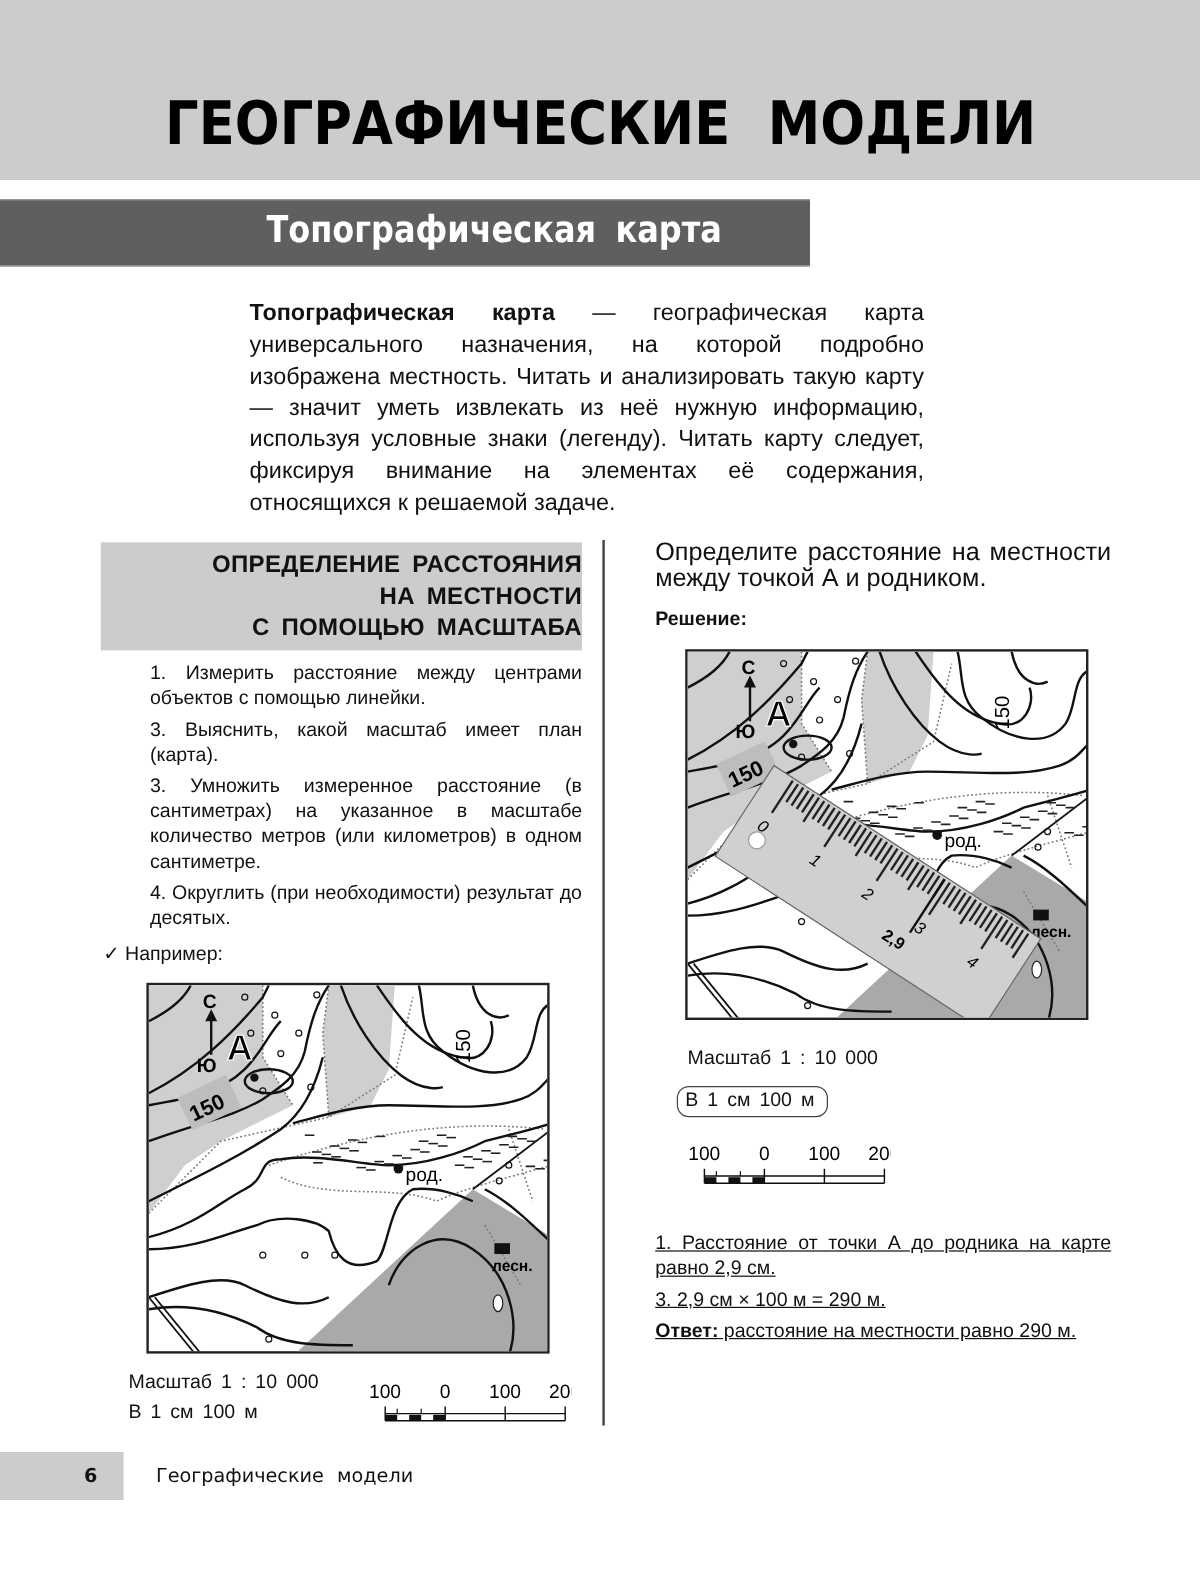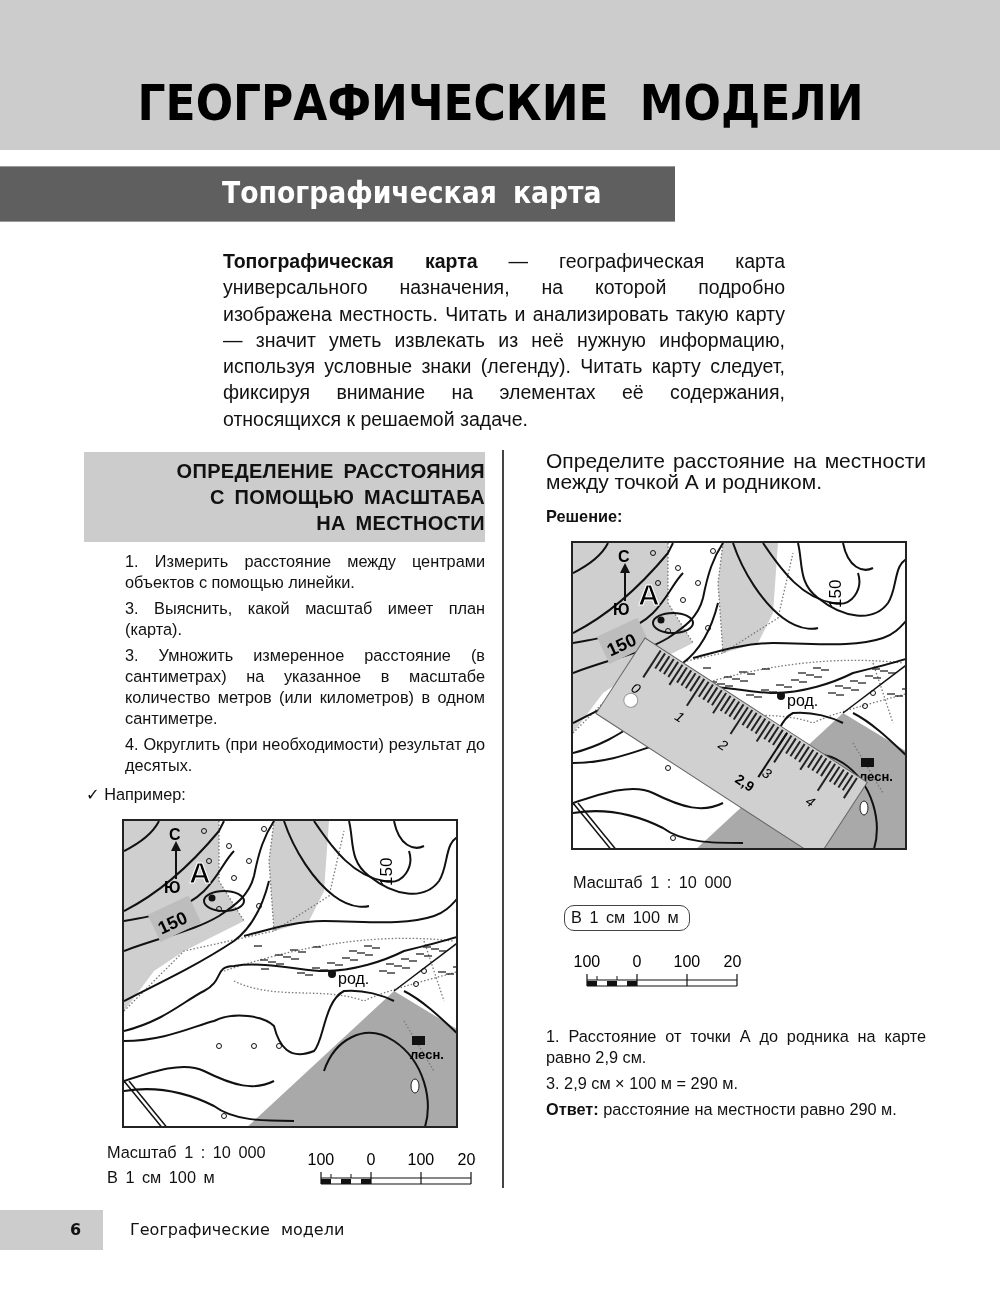--- a/index.html
+++ b/index.html
@@ -10,21 +10,21 @@
   .main-title { position: absolute; left: 0; top: 74px; width: 1000px; text-align: center;
     font-family: "DejaVu Sans", sans-serif; font-weight: bold; font-size: 50px; letter-spacing: 0px;
     transform: scaleX(0.88); transform-origin: 505px 0; color: #000; word-spacing: 18px; }
 
   .section-bar { position: absolute; left: 0; top: 166px; width: 675px; height: 56px; background: #5f5f5f;
     border-top: 1px solid #999; border-bottom: 1px solid #999; }
   .section-title { position: absolute; left: 222px; top: 174px; color: #fff;
     font-family: "DejaVu Sans", sans-serif; font-weight: bold; font-size: 31px;
     transform: scaleX(0.86); transform-origin: 0 0; word-spacing: 8px; }
 
-  .intro { position: absolute; left: 223px; top: 248px; width: 562px; font-size: 19.5px; line-height: 26.3px;
+  .intro { position: absolute; left: 208px; top: 248px; width: 562px; font-size: 19.5px; line-height: 26.3px;
     text-align: justify; text-align-last: left; }
   .intro b { font-weight: bold; }
 
   .divider { position: absolute; left: 502px; top: 450px; width: 2px; height: 738px; background: #444; }
 
   .method-box { position: absolute; left: 84px; top: 452px; width: 401px; height: 90px; background: #cccccc;
     text-align: right; font-weight: bold; font-size: 20px; line-height: 26px; padding-top: 6px; letter-spacing: 0.3px; word-spacing: 4px; }
 
   .steps { position: absolute; left: 84px; top: 551px; width: 401px; font-size: 16.3px; line-height: 21px; }
   .steps .step { text-align: justify; text-align-last: left; margin-bottom: 5px; margin-left: 41px; }
@@ -40,21 +40,21 @@
 
   .task { position: absolute; left: 546px; top: 450px; width: 380px; font-size: 21px; line-height: 21px; text-align: justify; text-align-last: left; }
   .solution-label { position: absolute; left: 546px; top: 507px; font-size: 16.3px; font-weight: bold; text-align: center; }
 
   .scale-r1 { position: absolute; left: 573px; top: 873px; font-size: 16.3px; word-spacing: 3px; }
   .scale-r2 { position: absolute; left: 564px; top: 905px; height: 26px; padding: 2px 10px 0 6px; font-size: 16.3px;
     border: 1.5px solid #444; border-radius: 10px; word-spacing: 3px; }
   .scalebar2 { position: absolute; left: 572px; top: 952px; }
 
   .answer { position: absolute; left: 546px; top: 1026px; width: 380px; font-size: 16.3px; line-height: 21px; }
-  .answer .line { text-align: justify; text-align-last: left; margin-bottom: 5px; }
+  .answer .line { text-align: justify; text-align-last: left; margin-bottom: 5px; text-decoration: underline; }
   .answer b { font-weight: bold; }
 
   .page-num-box { position: absolute; left: 0; top: 1210px; width: 103px; height: 40px; background: #cccccc; }
   .page-num { position: absolute; left: 70px; top: 1220px; font-family: "DejaVu Sans", sans-serif; font-weight: bold; font-size: 16px; }
   .footer-title { position: absolute; left: 130px; top: 1220px; font-family: "DejaVu Sans", sans-serif; font-size: 16px; word-spacing: 6px; }
 </style>
 </head>
 <body>
 
 <div class="top-band"></div>
@@ -62,22 +62,22 @@
 
 <div class="section-bar"></div>
 <div class="section-title">Топографическая  карта</div>
 
 <p class="intro"><b>Топографическая карта</b><span> — географическая карта универсального назначения, на которой подробно изображена местность. Читать и анализировать такую карту — значит уметь извлекать из неё нужную информацию, используя условные знаки (легенду). Читать карту следует, фиксируя внимание на элементах её содержания, относящихся к решаемой задаче.</span></p>
 
 <div class="divider"></div>
 
 <div class="method-box">
   <div>ОПРЕДЕЛЕНИЕ  РАССТОЯНИЯ</div>
+  <div>НА  МЕСТНОСТИ</div>
   <div>С  ПОМОЩЬЮ  МАСШТАБА</div>
-  <div>НА  МЕСТНОСТИ</div>
 </div>
 
 <div class="steps">
   <p class="step">1. Измерить расстояние между центрами объектов с помощью линейки.</p>
   <p class="step">3. Выяснить, какой масштаб имеет план (карта).</p>
   <p class="step">3. Умножить измеренное расстояние (в сантиметрах) на указанное в масштабе количество метров (или километров) в одном сантиметре.</p>
   <p class="step">4. Округлить (при необходимости) результат до десятых.</p>
 </div>
 
 <div class="example">

